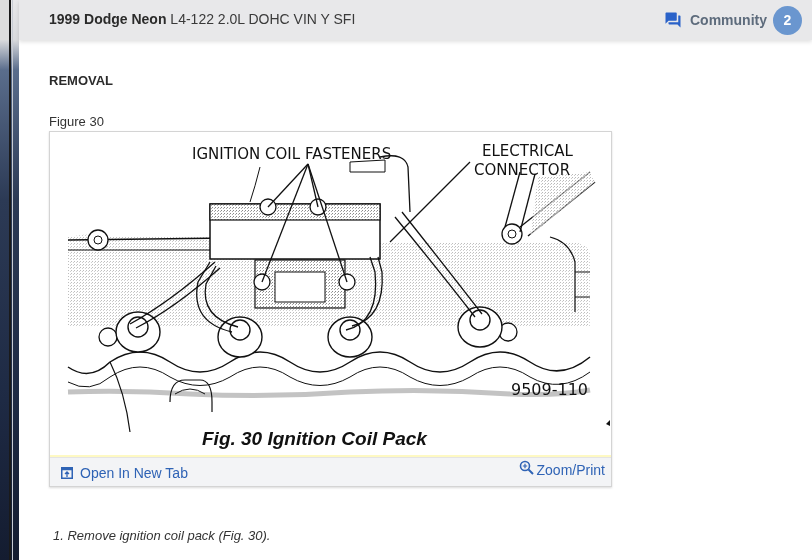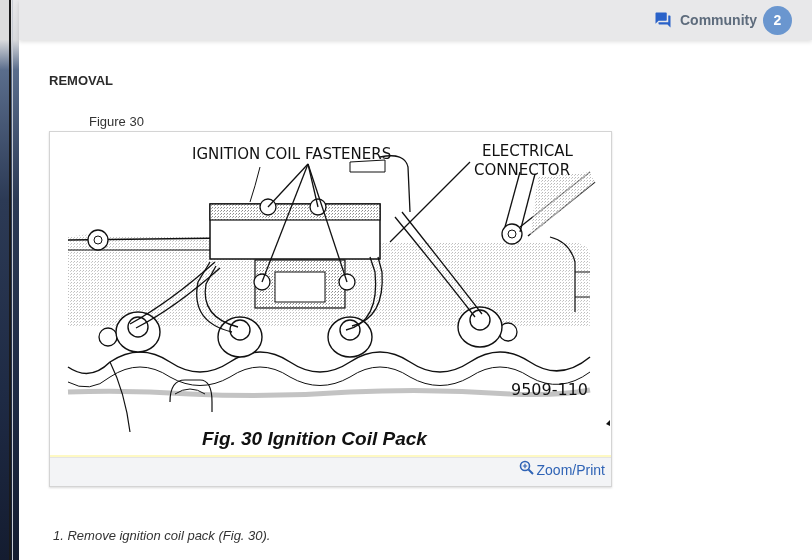--- a/index.html
+++ b/index.html
@@ -5,26 +5,26 @@
   * { box-sizing: border-box; margin: 0; padding: 0; }
   html, body { width: 812px; height: 560px; overflow: hidden; background: #ffffff; font-family: "Liberation Sans", sans-serif; }
   .left-strip { position: absolute; left: 0; top: 0; width: 19px; height: 560px; background: linear-gradient(180deg, #e8e8ea 0px, #d9dadd 40px, #5a6d8c 70px, #2c3a55 200px, #1e2a44 400px, #141c30 560px); }
   .left-strip .edge1 { position: absolute; left: 9px; top: 0; width: 2px; height: 560px; background: #1a1a1a; }
   .left-strip .edge2 { position: absolute; left: 12px; top: 0; width: 1px; height: 560px; background: #c8ccd4; }
   .left-strip .top-block { position: absolute; left: 0; top: 0; width: 9px; height: 40px; background: #dedede; }
   .page { position: absolute; left: 19px; top: 0; width: 793px; height: 560px; background: #ffffff; }
   .header { position: absolute; left: 0; top: 0; width: 793px; height: 40px; background: #e8e8ea; box-shadow: 0 2px 4px rgba(0,0,0,0.12); }
   .title { position: absolute; left: 30px; top: 11px; font-size: 14px; color: #3a3a3a; white-space: nowrap; }
   .title .bold { font-weight: bold; color: #2b2b2b; }
-  .community { position: absolute; right: 20px; top: 5px; height: 30px; display: flex; align-items: center; cursor: pointer; }
+  .community { position: absolute; right: 10px; top: 5px; height: 30px; display: flex; align-items: center; cursor: pointer; }
   .community .icon { width: 18px; height: 18px; margin-right: 8px; }
   .community .label { font-size: 14px; font-weight: bold; color: #5d6b7c; }
   .community .badge { margin-left: 6px; width: 29px; height: 29px; border-radius: 50%; background: #6a96cf; color: #fff; font-weight: bold; font-size: 14px; display: flex; align-items: center; justify-content: center; }
   .section-title { position: absolute; left: 30px; top: 73px; font-size: 13px; font-weight: bold; color: #2b2b2b; text-align: center; }
-  .figure-label { position: absolute; left: 30px; top: 114px; font-size: 13px; color: #333; margin-left: 40px; }
+  .figure-label { position: absolute; left: 30px; top: 114px; font-size: 13px; color: #333; }
   .figure-card { position: absolute; left: 30px; top: 131px; width: 563px; height: 356px; border: 1px solid #d4d4d4; background: #fef9c3; box-shadow: 0 1px 2px rgba(0,0,0,0.15); }
   .figure-img { position: absolute; left: 0; top: 0; width: 561px; height: 323px; background: #fff; overflow: hidden; }
   .figure-footer { position: absolute; left: 0; top: 325px; width: 561px; height: 29px; background: #f3f4f6; border-top: 1px solid #e4e4e4; }
   .open-tab { position: absolute; left: 11px; top: 7px; display: flex; align-items: center; font-size: 14px; color: #2f63b5; cursor: pointer; }
   .open-tab .icon { width: 12px; height: 12px; margin-right: 7px; }
   .zoom-print { position: absolute; right: 6px; top: 4px; display: flex; align-items: center; font-size: 14px; color: #2f63b5; cursor: pointer; justify-content: space-between; }
   .zoom-print .icon { width: 15px; height: 15px; margin-right: 3px; margin-top: -5px; }
   .step { position: absolute; left: 34px; top: 528px; font-size: 13px; color: #333; font-style: italic; }
   .svgtext { font-family: "DejaVu Sans", sans-serif; }
 </style>
@@ -33,20 +33,23 @@
 
 <div class="left-strip">
   <div class="top-block"></div>
   <div class="edge1"></div>
   <div class="edge2"></div>
 </div>
 
 <div class="page">
 
   <div class="header">
+    <div class="title">
+      <span class="bold">1999 Dodge Neon</span><span> L4-122 2.0L DOHC VIN Y SFI</span>
+    </div>
     <div class="community">
       <svg class="icon" viewBox="0 0 24 24">
         <path fill="#2a62c9" d="M21 6h-2v9H6v2c0 .55.45 1 1 1h11l4 4V7c0-.55-.45-1-1-1zm-4 6V3c0-.55-.45-1-1-1H3c-.55 0-1 .45-1 1v14l4-4h10c.55 0 1-.45 1-1z"></path>
       </svg>
       <span class="label">Community</span>
       <span class="badge">2</span>
     </div>
   </div>
 
   <div class="section-title">REMOVAL</div>
@@ -139,20 +142,28 @@
 
         <text class="svgtext" x="142" y="27" font-size="15" fill="#111">IGNITION COIL FASTENERS</text>
         <text class="svgtext" x="432" y="24" font-size="15" fill="#111">ELECTRICAL</text>
         <text class="svgtext" x="424" y="43" font-size="15" fill="#111">CONNECTOR</text>
         <text class="svgtext" x="461" y="263" font-size="16" fill="#111">9509-110</text>
         <text x="152" y="313" font-size="19" font-weight="bold" font-style="italic" fill="#111" font-family="Liberation Sans, sans-serif">Fig. 30 Ignition Coil Pack</text>
         <path d="M556,292 L560,288 L560,294 Z" fill="#111"></path>
       </svg>
     </div>
     <div class="figure-footer">
+      <div class="open-tab">
+        <svg class="icon" viewBox="0 0 12 12">
+          <rect x="0.75" y="0.75" width="10.5" height="10.5" fill="none" stroke="#2f63b5" stroke-width="1.5"></rect>
+          <rect x="0.75" y="0.75" width="10.5" height="2.5" fill="#2f63b5"></rect>
+          <path d="M6,10 L6,5 M4,7 L6,5 L8,7" stroke="#2f63b5" stroke-width="1.3" fill="none"></path>
+        </svg>
+        <span>Open In New Tab</span>
+      </div>
       <div class="zoom-print">
         <svg class="icon" viewBox="0 0 15 15">
           <circle cx="6" cy="6" r="4.5" fill="none" stroke="#2f63b5" stroke-width="1.6"></circle>
           <path d="M9.5,9.5 L14,14" stroke="#2f63b5" stroke-width="2"></path>
           <path d="M6,3.8 L6,8.2 M3.8,6 L8.2,6" stroke="#2f63b5" stroke-width="1.2"></path>
         </svg>
         <span>Zoom/Print</span>
       </div>
     </div>
   </div>

